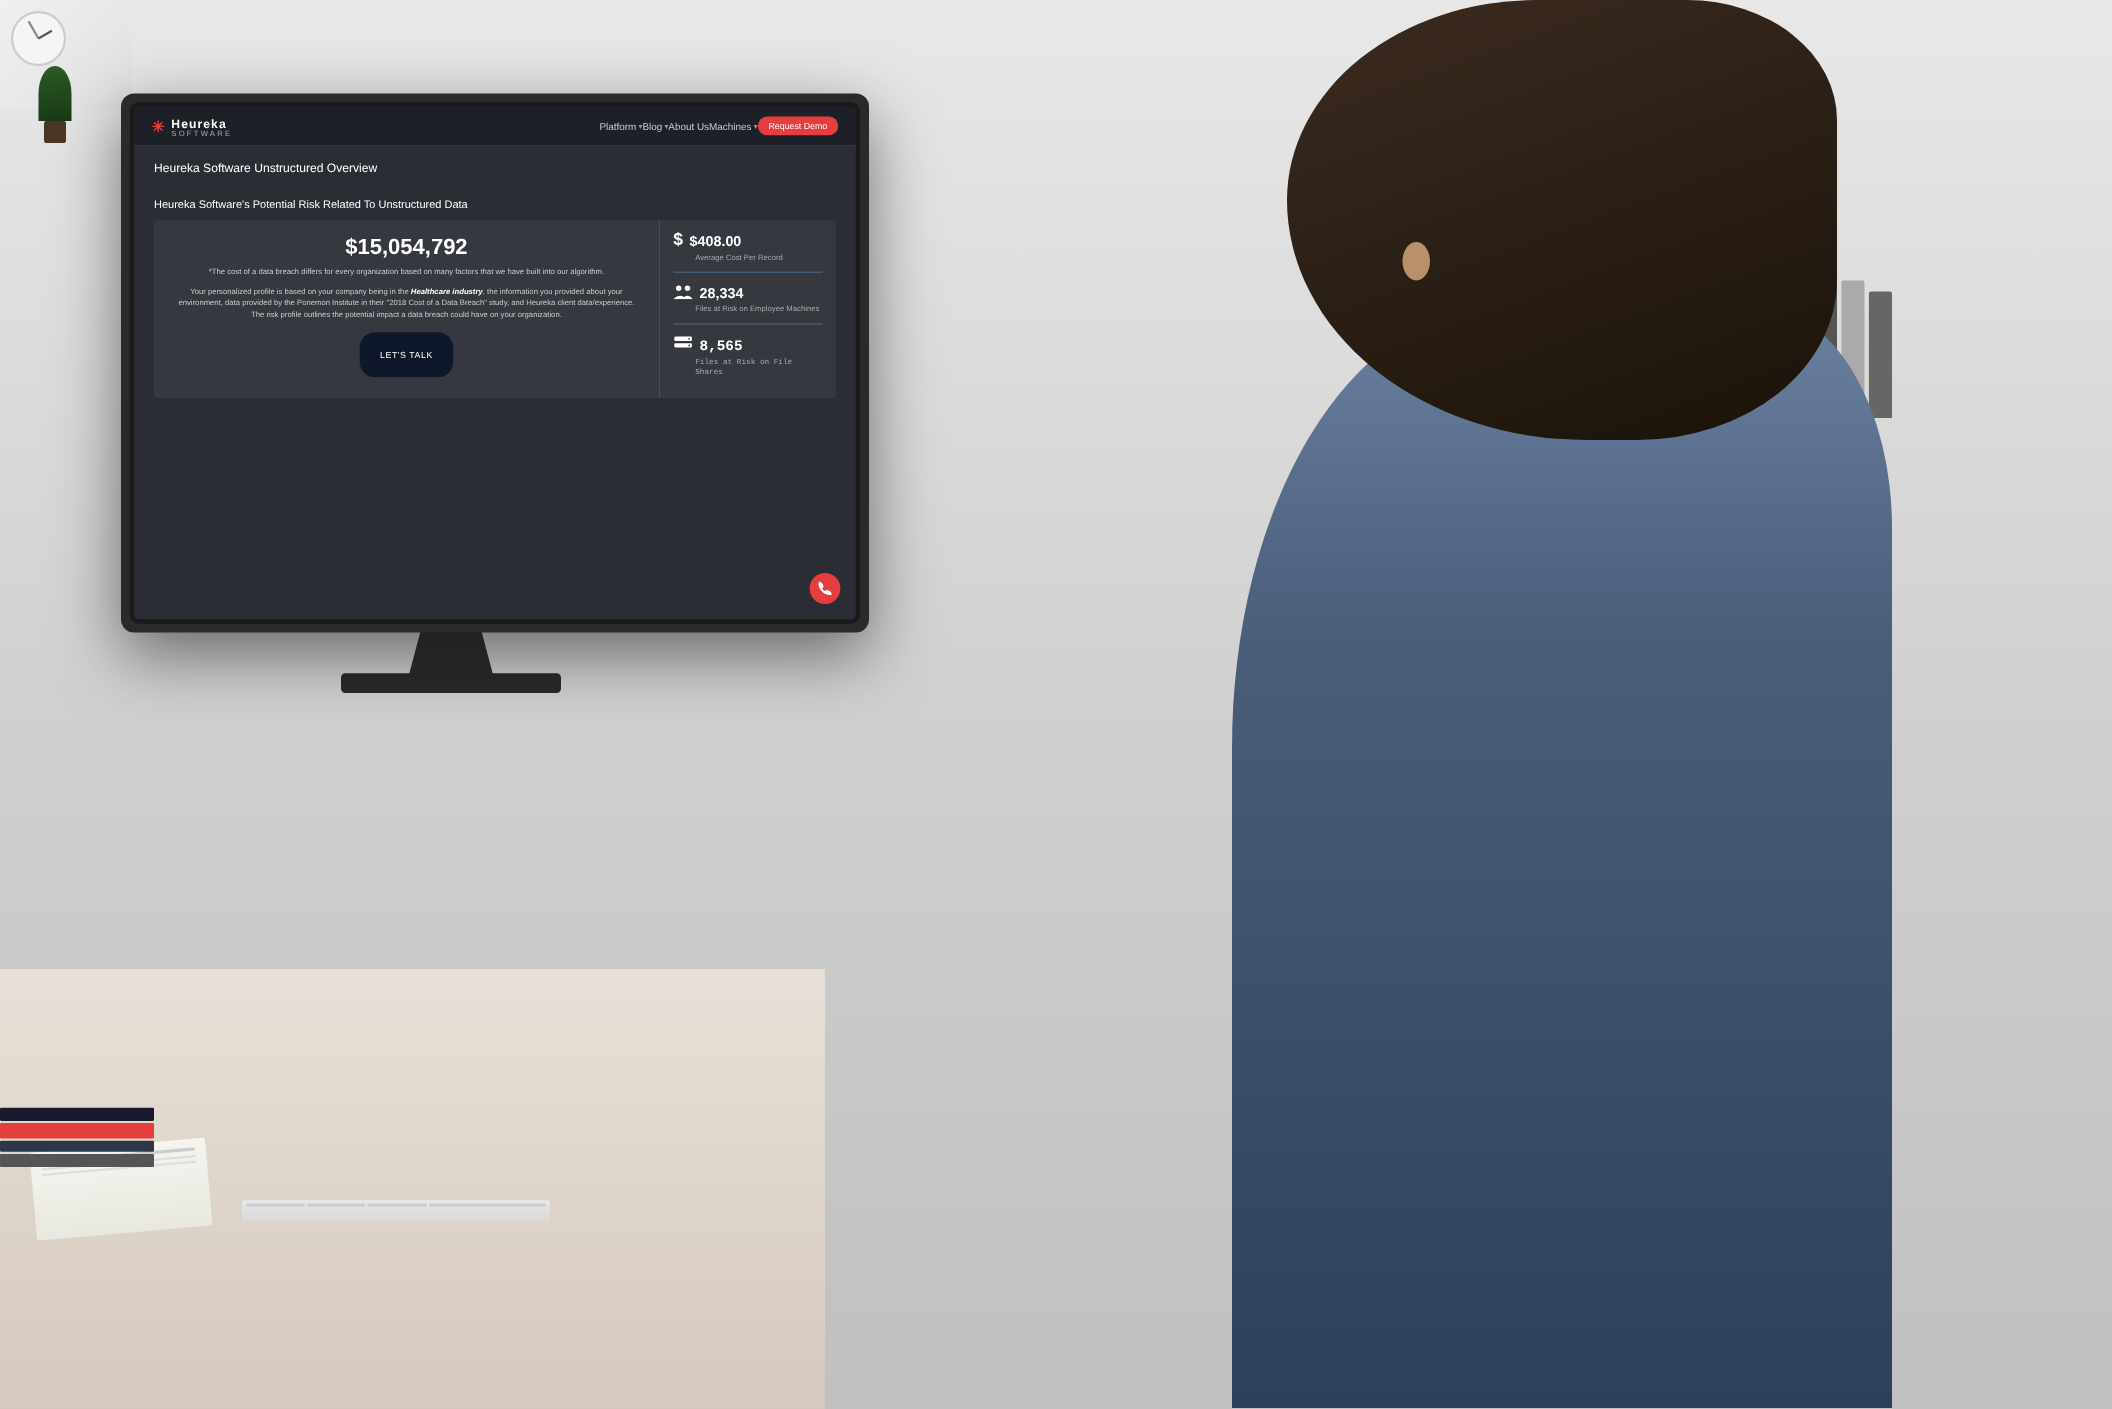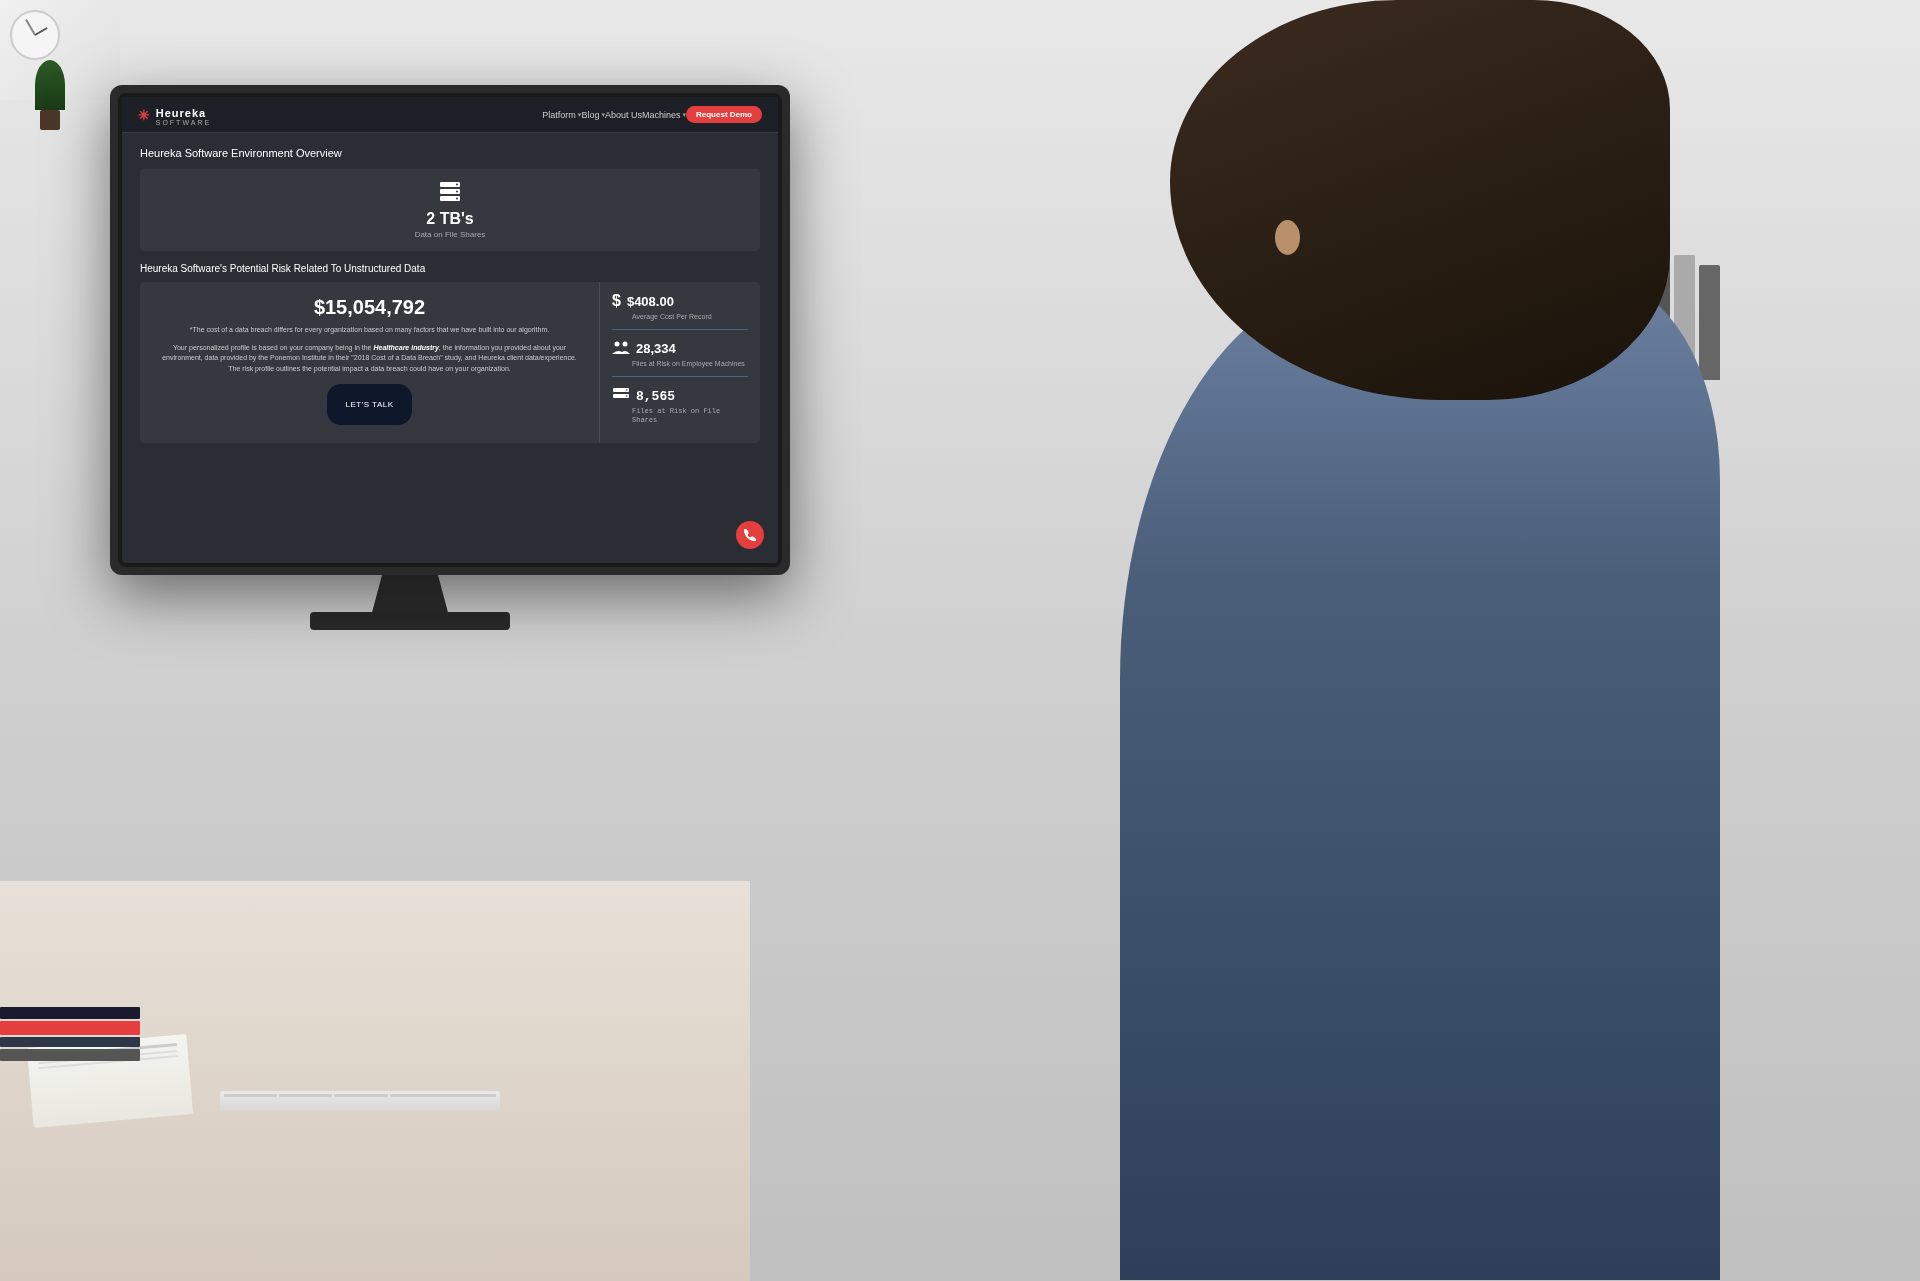--- a/index.html
+++ b/index.html
@@ -134,21 +134,21 @@
       color: #999;
     }
 
     .nav-btn-demo {
       background: #e53e3e;
       color: #fff;
       border: none;
       padding: 4px 10px;
       border-radius: 12px;
       font-size: 8px;
-      font-weight: bold;
+      font-weight: normal;
       cursor: pointer;
     }
 
     
     .content-area {
       padding: 14px 18px;
       height: calc(100% - 36px);
       overflow: hidden;
     }
 
@@ -489,38 +489,24 @@
           <a class="nav-link">
             <span>Machines</span>
             <span class="chevron">▾</span>
           </a>
           <button class="nav-btn-demo">Request Demo</button>
         </div>
       </nav>
 
       <div class="content-area">
 
-        <div class="section-title">Heureka Software Environment Overview</div>
+        <div class="section-title">Heureka Software Unstructured Overview</div>
 
         <div class="stats-row">
 
-          <div class="stat-card">
-            <div class="stat-icon">
-              <svg width="24" height="20" viewBox="0 0 24 20" fill="white">
-                <rect x="2" y="1" width="20" height="5" rx="1" fill="white"></rect>
-                <rect x="2" y="8" width="20" height="5" rx="1" fill="white"></rect>
-                <rect x="2" y="15" width="20" height="5" rx="1" fill="white"></rect>
-                <circle cx="19" cy="3.5" r="1" fill="#363840"></circle>
-                <circle cx="19" cy="10.5" r="1" fill="#363840"></circle>
-                <circle cx="19" cy="17.5" r="1" fill="#363840"></circle>
-              </svg>
-            </div>
-            <div class="stat-value">2 TB's</div>
-            <div class="stat-label">Data on File Shares</div>
-          </div>
 
 
         </div>
 
         <div class="risk-section-title">Heureka Software's Potential Risk Related To Unstructured Data</div>
 
         <div class="risk-container">
 
           <div class="risk-left">
             <div class="risk-amount">$15,054,792</div>

